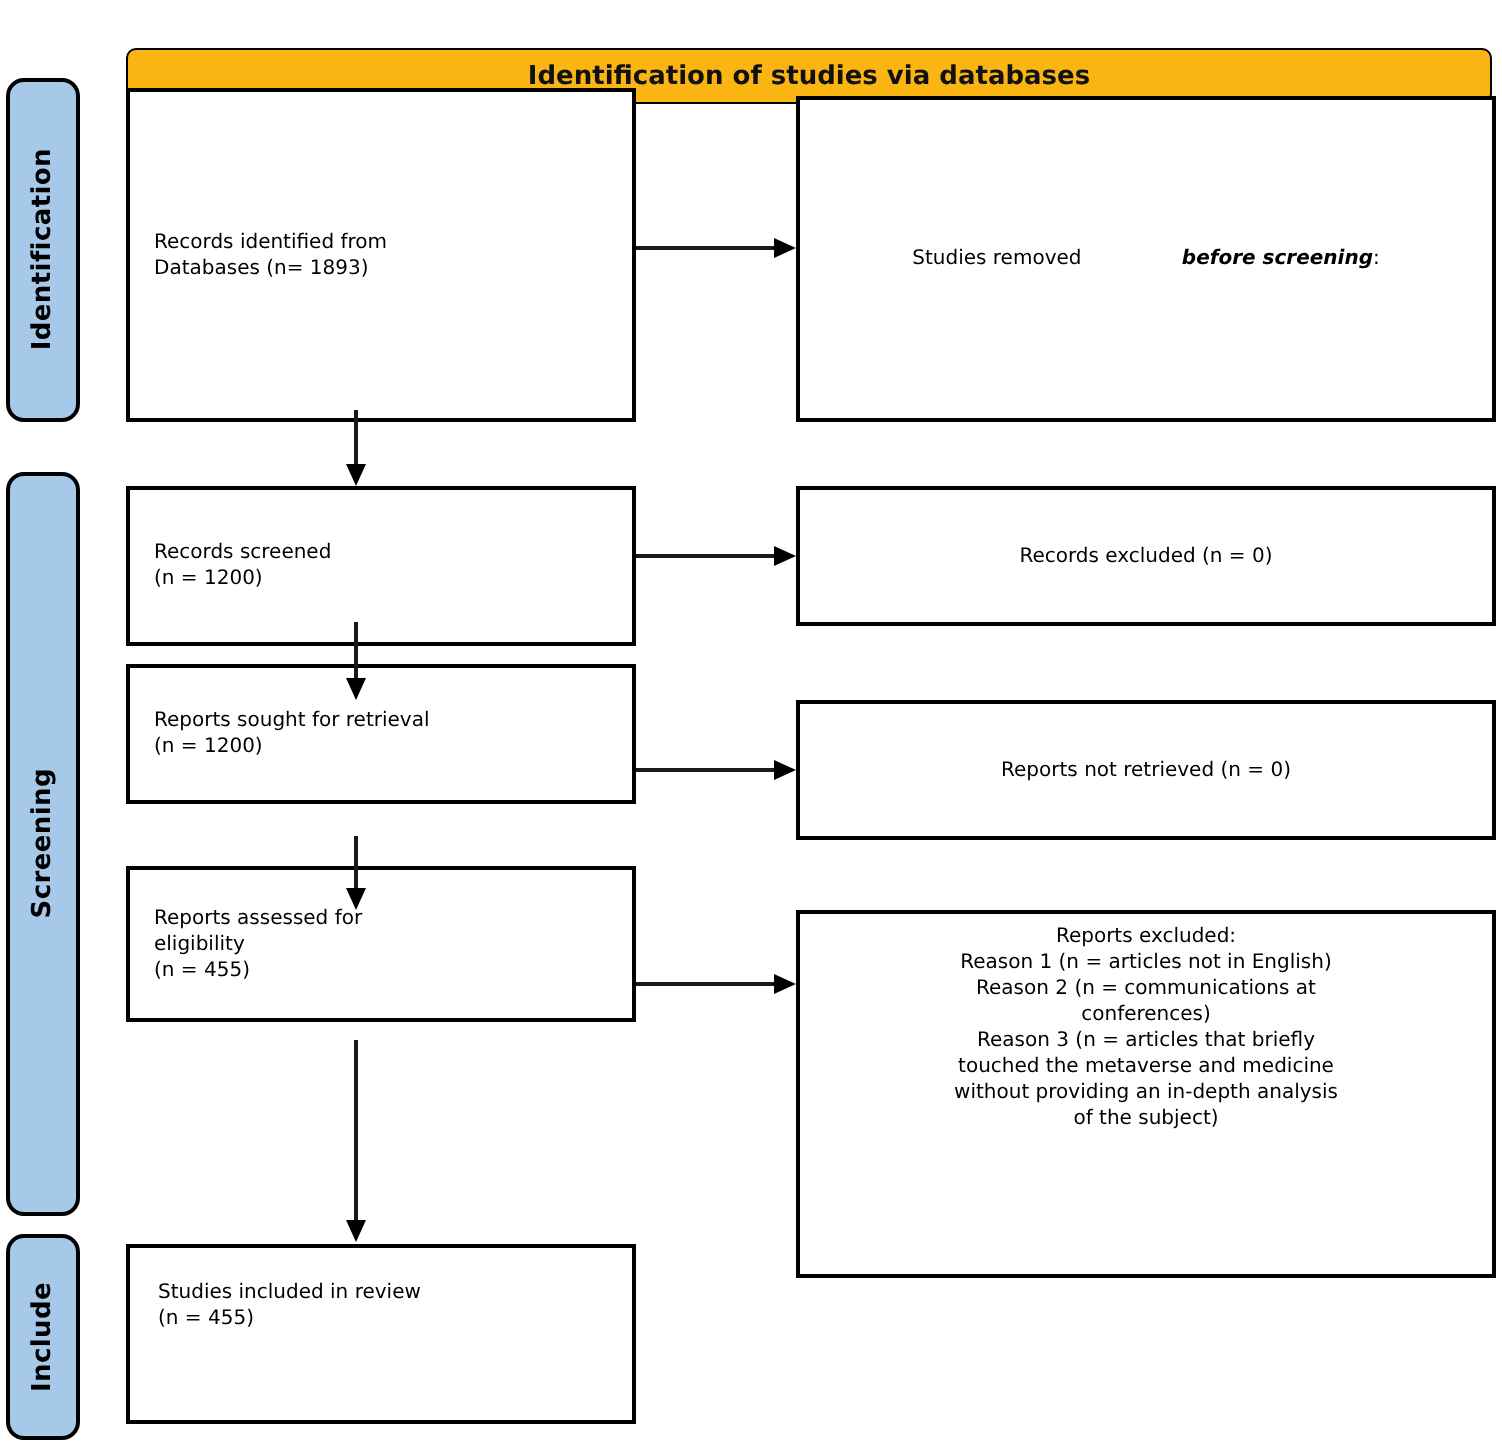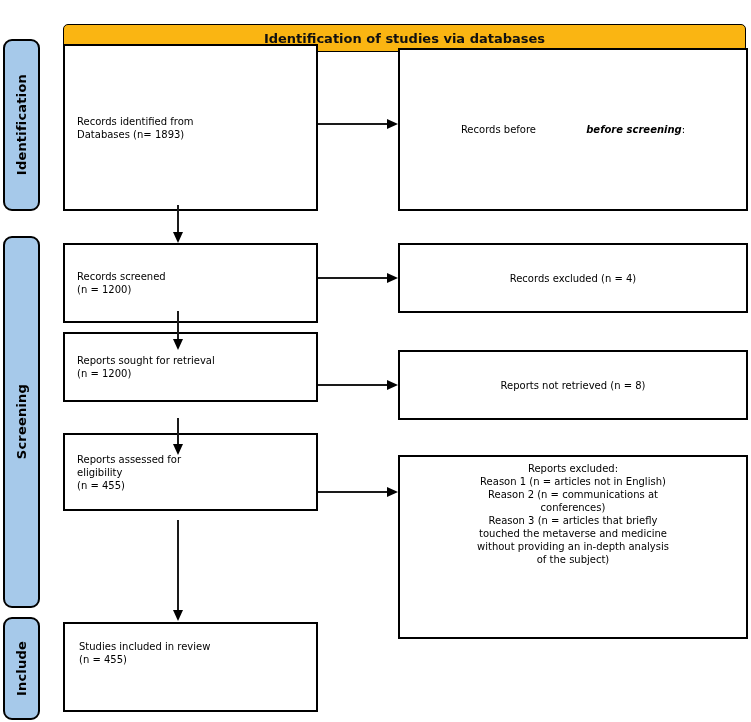--- a/index.html
+++ b/index.html
@@ -134,28 +134,28 @@
 eligibility
 (n = 455)</div>
   </div>
   <div class="fbox left-col" id="box-included">
     <div class="txt">Studies included in review
 (n = 455)</div>
   </div>
 
   <div class="fbox right-col" id="box-removed">
     <div>
-      <span>Records before </span><span style="font-weight:bold;font-style:italic;margin-left:47px;">before screening</span><span>:</span>
+      <span>Studies removed </span><span style="font-weight:bold;font-style:italic;margin-left:47px;">before screening</span><span>:</span>
     </div>
   </div>
   <div class="fbox right-col" id="box-excluded">
-    <div class="txt">Records excluded (n = 4)</div>
+    <div class="txt">Records excluded (n = 0)</div>
   </div>
   <div class="fbox right-col" id="box-notretrieved">
-    <div class="txt">Reports not retrieved (n = 8)</div>
+    <div class="txt">Reports not retrieved (n = 0)</div>
   </div>
   <div class="fbox right-col" id="box-reportsexcl">
     <div class="txt">Reports excluded:
 Reason 1 (n = articles not in English)
 Reason 2 (n = communications at
 conferences)
 Reason 3 (n = articles that briefly
 touched the metaverse and medicine
 without providing an in-depth analysis
 of the subject)</div>

